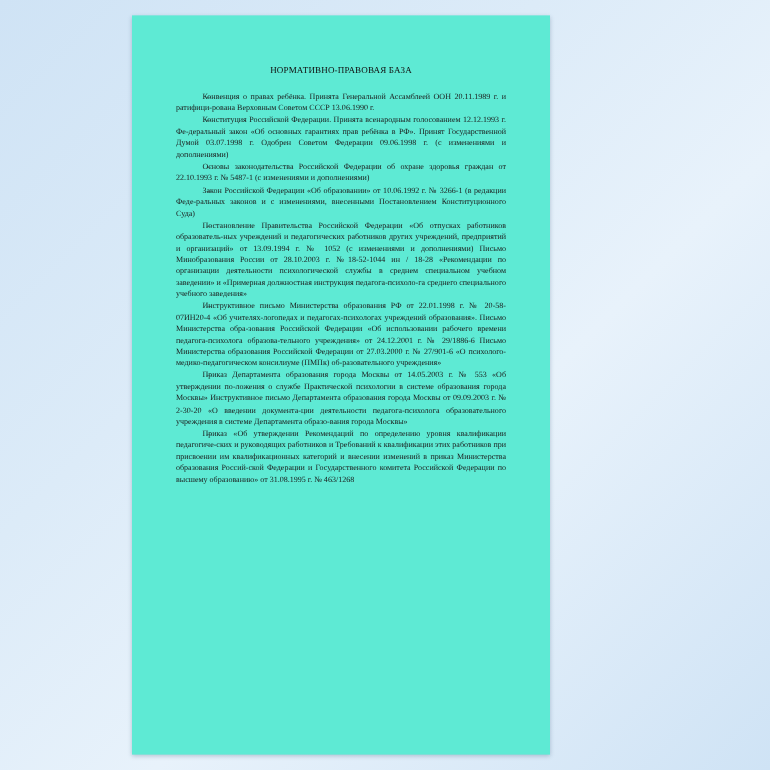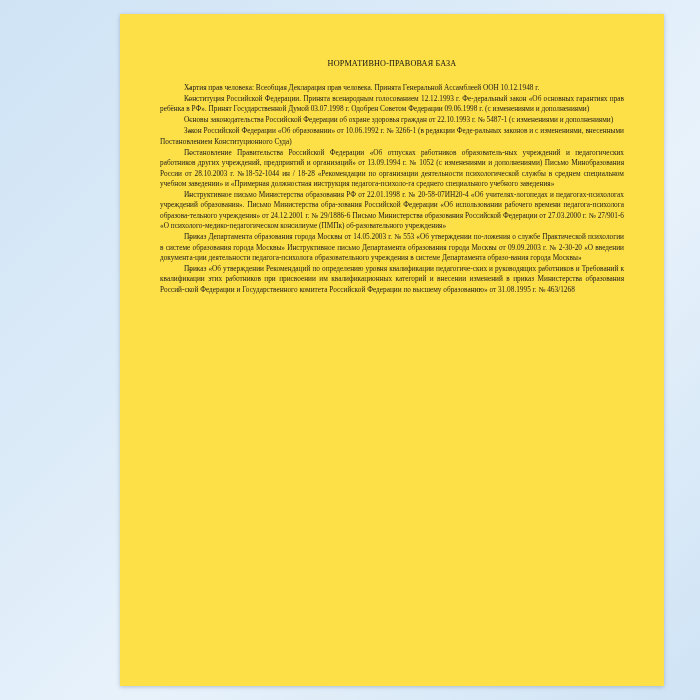--- a/index.html
+++ b/index.html
@@ -14,23 +14,23 @@
     overflow: hidden;
   }
   .page-wrap {
     position: absolute;
     left: 120px;
     top: 14px;
     width: 460px;
     height: 672px;
   }
   .page {
-    width: 544px;
+    width: 380px;
     height: 672px;
-    background: #fde047;
+    background: #5eead4;
     box-shadow: 0 1px 4px rgba(40,70,100,0.28);
     box-sizing: border-box;
     padding: 44px 40px 30px 40px;
     position: relative;
   }
   .doc-title {
     text-align: center;
     font-size: 8.2px;
     line-height: 11px;
     letter-spacing: 0.15px;
@@ -63,21 +63,21 @@
 </style>
 </head>
 <body>
 
 <div class="page-wrap">
   <div class="page">
     <div class="doc-title">
       <div>НОРМАТИВНО-ПРАВОВАЯ БАЗА</div>
     </div>
     <div class="body-text">
-      <p class="para"><span class="txt">Хартия прав человека: Всеобщая Декларация прав человека. Принята Генеральной Ассамблеей ООН 10.12.1948 г.</span></p>
+      <p class="para"><span class="txt">Конвенция о правах ребёнка. Принята Генеральной Ассамблеей ООН 20.11.1989 г. и ратифици-рована Верховным Советом СССР 13.06.1990 г.</span></p>
       <p class="para"><span class="txt">Конституция Российской Федерации. Принята всенародным голосованием 12.12.1993 г. Фе-деральный закон «Об основных гарантиях прав ребёнка в РФ». Принят Государственной Думой 03.07.1998 г. Одобрен Советом Федерации 09.06.1998 г. (с изменениями и дополнениями)</span></p>
       <p class="para"><span class="txt">Основы законодательства Российской Федерации об охране здоровья граждан от 22.10.1993 г. № 5487-1 (с изменениями и дополнениями)</span></p>
       <p class="para"><span class="txt">Закон Российской Федерации «Об образовании» от 10.06.1992 г. № 3266-1 (в редакции Феде-ральных законов и с изменениями, внесенными Постановлением Конституционного Суда)</span></p>
       <p class="para"><span class="txt">Постановление Правительства Российской Федерации «Об отпусках работников образователь-ных учреждений и педагогических работников других учреждений, предприятий и организаций» от 13.09.1994 г. № 1052 (с изменениями и дополнениями) Письмо Минобразования России от 28.10.2003 г. №18-52-1044 ин / 18-28 «Рекомендации по организации деятельности психологической службы в среднем специальном учебном заведении» и «Примерная должностная инструкция педагога-психоло-га среднего специального учебного заведения»</span></p>
       <p class="para"><span class="txt">Инструктивное письмо Министерства образования РФ от 22.01.1998 г. № 20-58-07ИН20-4 «Об учителях-логопедах и педагогах-психологах учреждений образования». Письмо Министерства обра-зования Российской Федерации «Об использовании рабочего времени педагога-психолога образова-тельного учреждения» от 24.12.2001 г. № 29/1886-6 Письмо Министерства образования Российской Федерации от 27.03.2000 г. № 27/901-6 «О психолого-медико-педагогическом консилиуме (ПМПк) об-разовательного учреждения»</span></p>
       <p class="para"><span class="txt">Приказ Департамента образования города Москвы от 14.05.2003 г. № 553 «Об утверждении по-ложения о службе Практической психологии в системе образования города Москвы» Инструктивное письмо Департамента образования города Москвы от 09.09.2003 г. № 2-30-20 «О введении документа-ции деятельности педагога-психолога образовательного учреждения в системе Департамента образо-вания города Москвы»</span></p>
       <p class="para"><span class="txt">Приказ «Об утверждении Рекомендаций по определению уровня квалификации педагогиче-ских и руководящих работников и Требований к квалификации этих работников при присвоении им квалификационных категорий и внесении изменений в приказ Министерства образования Россий-ской Федерации и Государственного комитета Российской Федерации по высшему образованию» от 31.08.1995 г. № 463/1268</span></p>
     </div>
   </div>
 </div>

